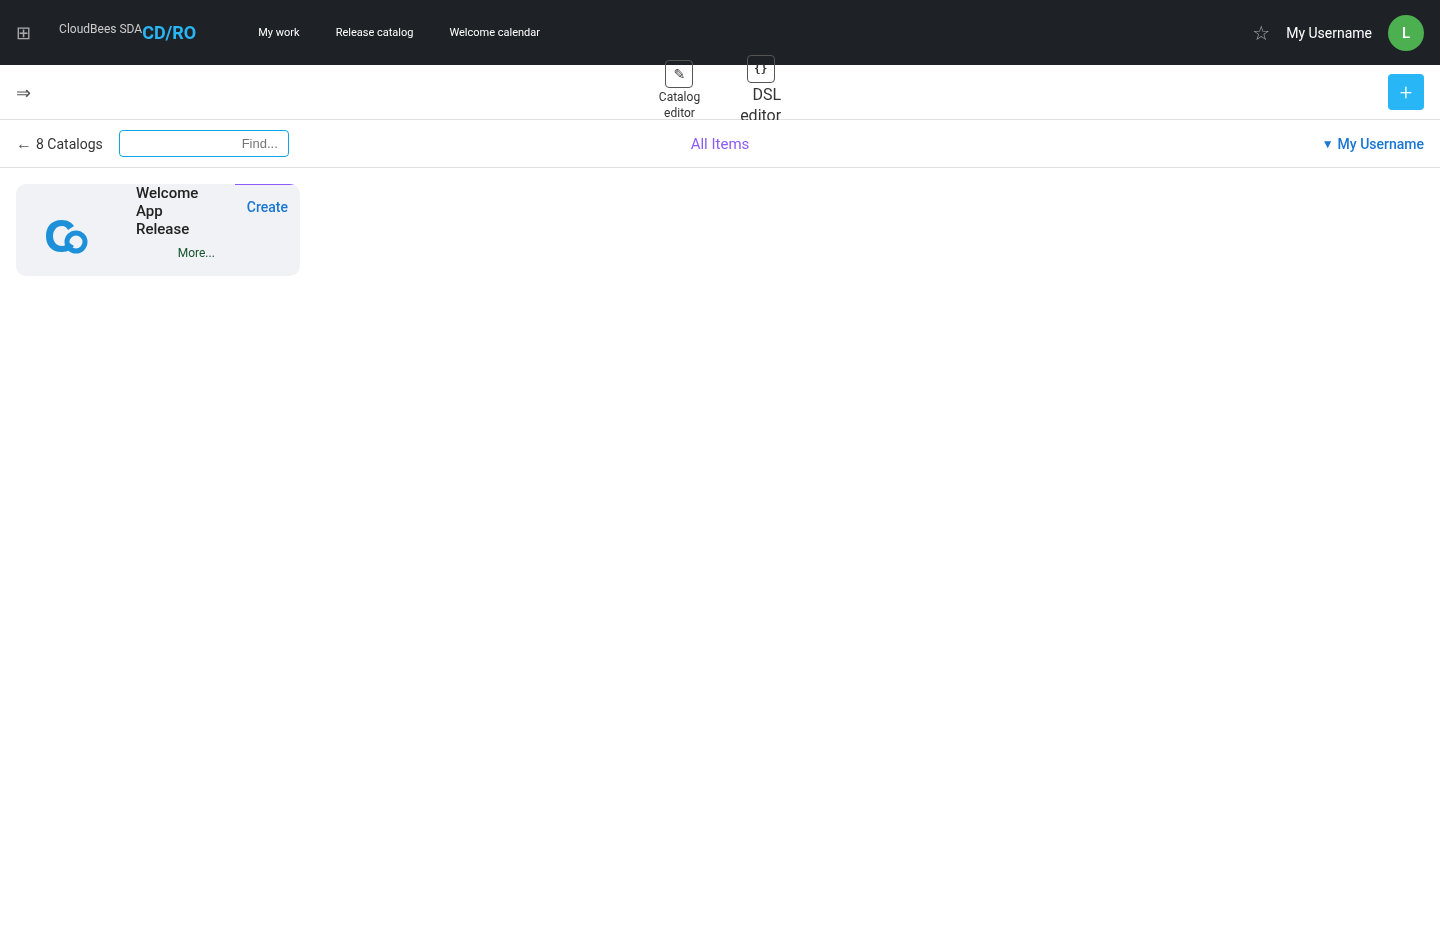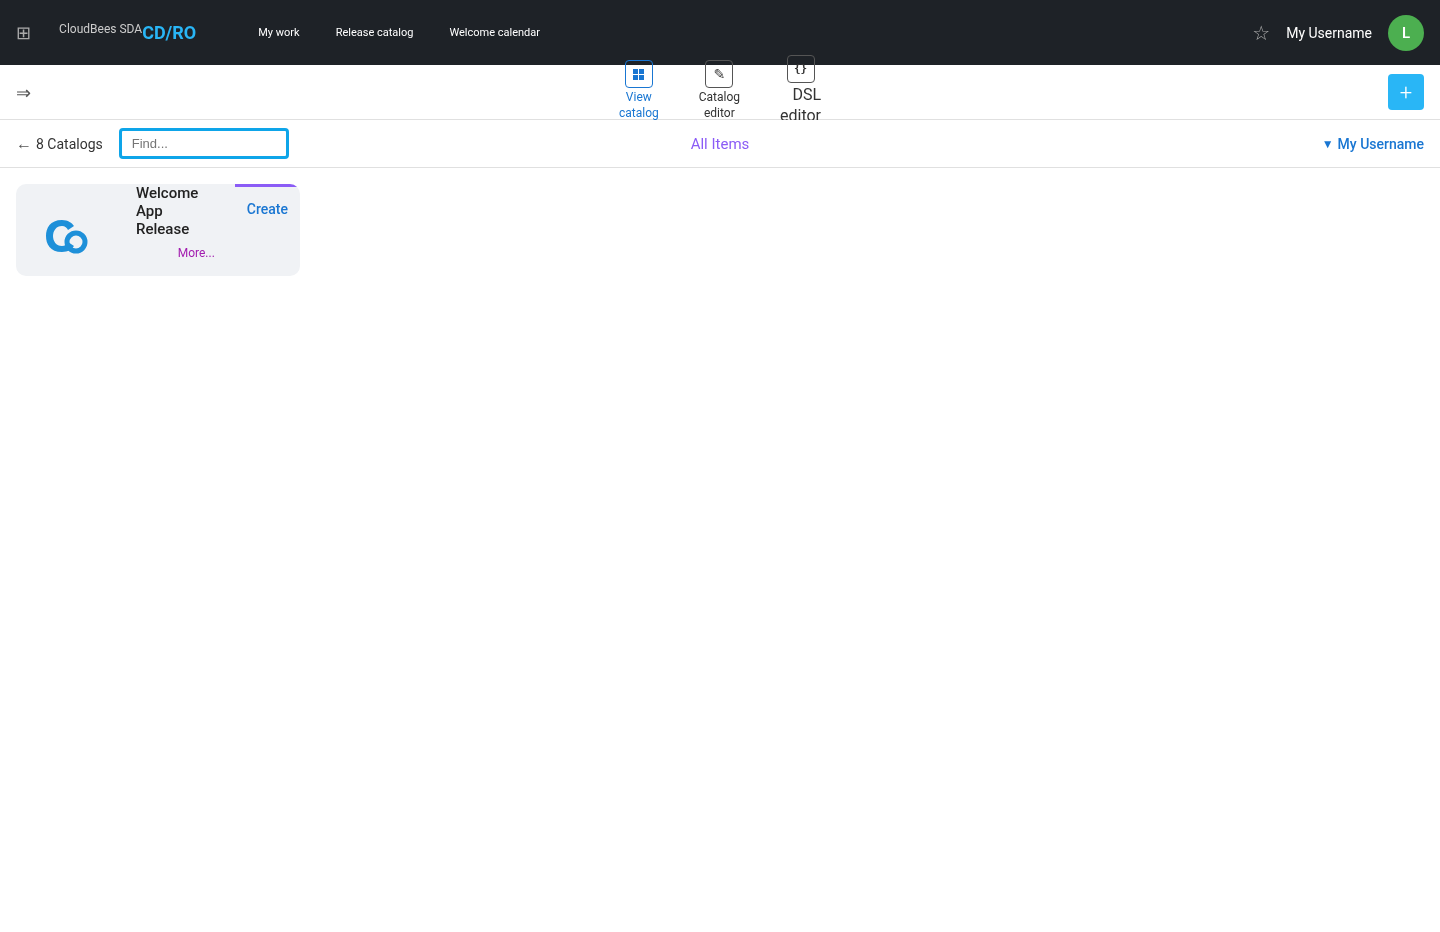--- a/index.html
+++ b/index.html
@@ -190,27 +190,28 @@
     .back-arrow {
       font-size: 16px;
       color: #555;
     }
 
     .breadcrumb-search {
       margin-left: 16px;
     }
 
     .breadcrumb-search input {
-      border: 3px solid #0ea5e9;
+      border: 1px solid #0ea5e9;
       border-radius: 4px;
       padding: 5px 10px;
       font-size: 13px;
       width: 170px;
       outline: none;
       color: #555;
+      text-align: right;
     }
 
     .breadcrumb-title {
       position: absolute;
       left: 50%;
       transform: translateX(-50%);
       font-size: 15px;
       color: #8b5cf6;
       font-weight: 400;
     }
@@ -278,30 +279,30 @@
     }
 
     .card-description {
       font-size: 12px;
       color: #555;
       line-height: 1.5;
       margin-bottom: 8px;
     }
 
     .card-more {
-      color: #a21caf;
+      color: #14532d;
       font-size: 12px;
       cursor: pointer;
       text-align: right;
       display: block;
       margin-top: 8px;
     }
 
     .card-create {
-      border-top: 3px solid #8b5cf6;
+      border-top: 1px solid #8b5cf6;
       padding: 12px;
       text-align: center;
     }
 
     .create-link {
       color: #1976d2;
       font-size: 14px;
       font-weight: 500;
       cursor: pointer;
       text-decoration: none;
@@ -341,34 +342,20 @@
     <span class="username-nav">My Username</span>
     <div class="avatar">L</div>
   </div>
 </nav>
 
 <div class="toolbar">
   <div class="toolbar-left">
     <span class="menu-toggle-icon">⇒</span>
   </div>
   <div class="toolbar-center">
-    <div class="toolbar-btn active">
-      <div class="icon-wrapper">
-        <span style="font-size:13px; line-height:1; display:grid; grid-template-columns:1fr 1fr; gap:1px;">
-          <span style="width:5px;height:5px;background:#1976d2;display:block;"></span>
-          <span style="width:5px;height:5px;background:#1976d2;display:block;"></span>
-          <span style="width:5px;height:5px;background:#1976d2;display:block;"></span>
-          <span style="width:5px;height:5px;background:#1976d2;display:block;"></span>
-        </span>
-      </div>
-      <span style="font-size:12px; color:#1976d2;">
-        <span>View</span><br>
-        <span>catalog</span>
-      </span>
-    </div>
     <div class="toolbar-btn">
       <div class="icon-wrapper">
         <span style="font-size:14px;">✎</span>
       </div>
       <span style="font-size:12px;">
         <span>Catalog</span><br>
         <span>editor</span>
       </span>
     </div>
     <div class="toolbar-btn">

